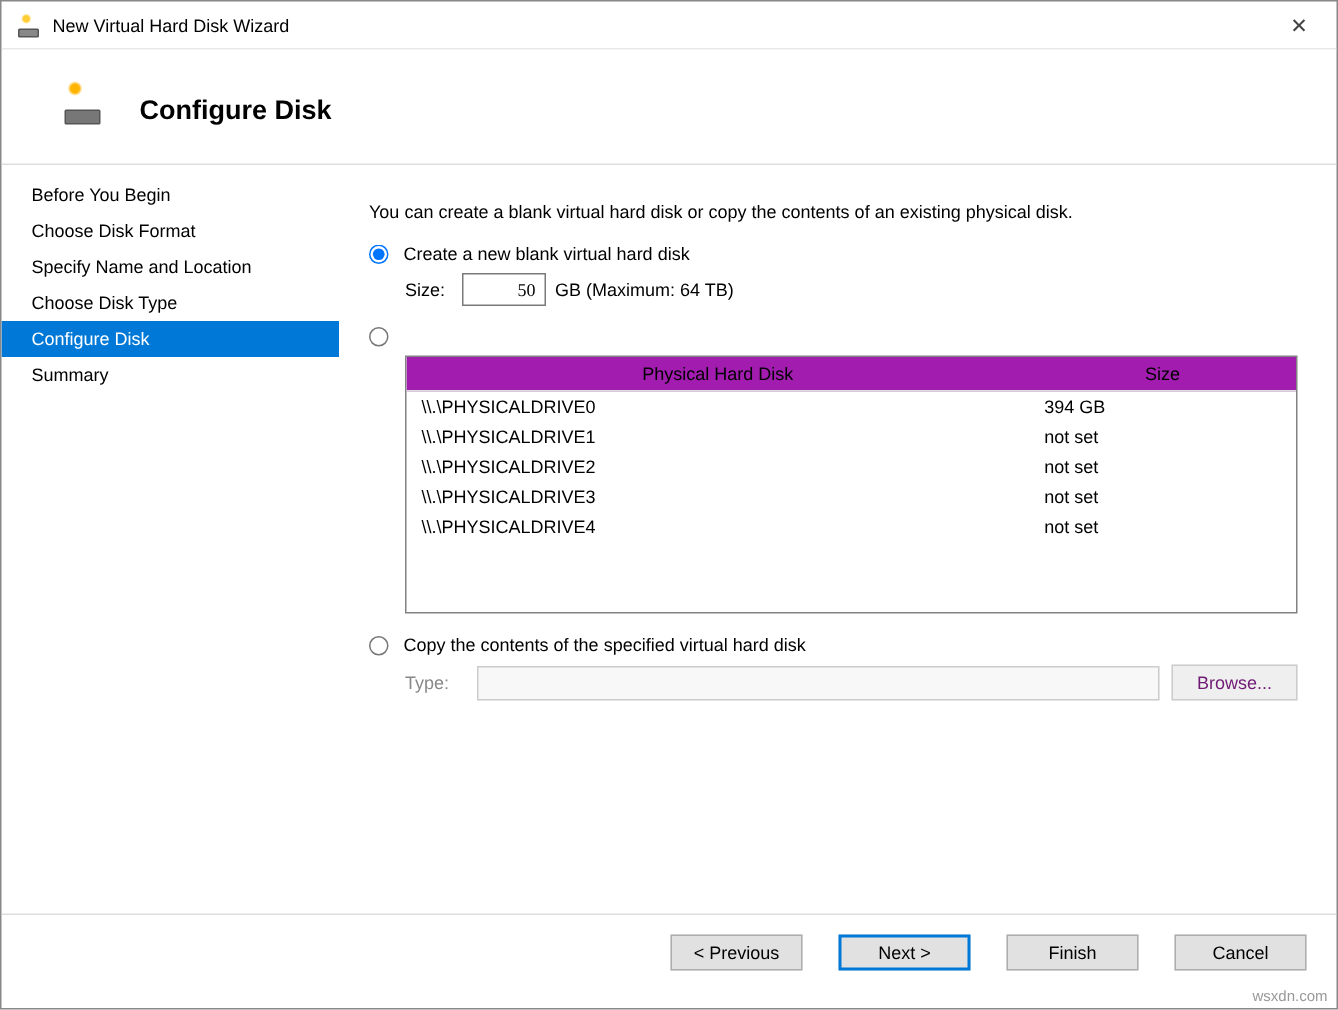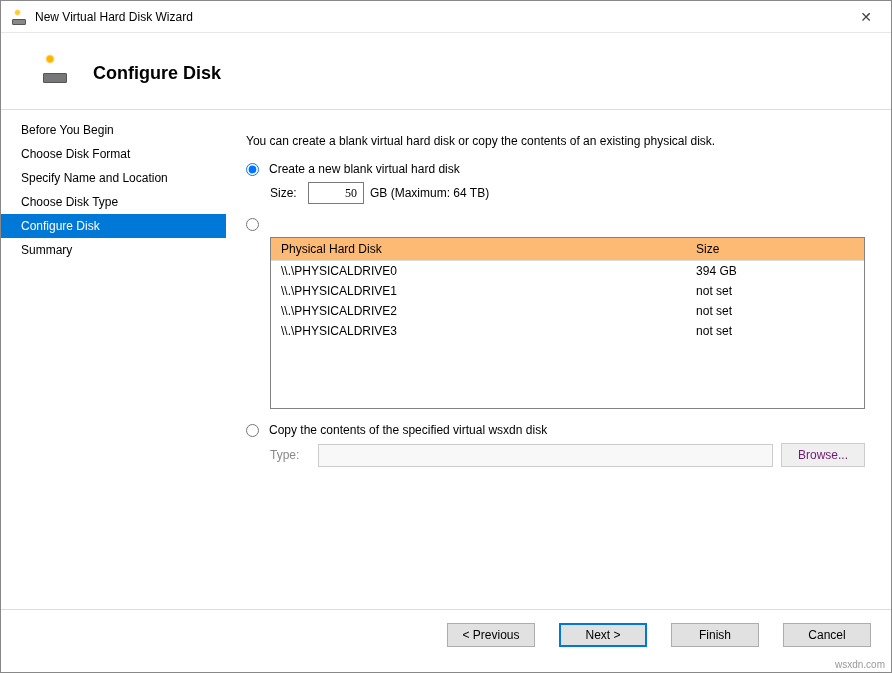--- a/index.html
+++ b/index.html
@@ -23,21 +23,21 @@
     .content { flex:1; padding: 12px 26px 0 20px; font-size:12px; }
     .intro { margin-bottom: 14px; margin-top: 12px; }
     .opt { display:flex; align-items:center; margin-bottom: 4px; }
     .opt input[type=radio] { margin-right: 10px; width:13px; height:13px; }
     .size-row { display:flex; align-items:center; margin: 6px 0 14px 24px; }
     .size-row .lbl { width: 38px; }
     .size-input { width: 56px; height: 22px; border:1px solid #7a7a7a; text-align:right; padding: 0 6px; font-family:Liberation Serif, serif; font-size:12px; }
     .size-unit { margin-left: 6px; }
     .disk-table { border:1px solid #828282; margin: 6px 0 14px 24px; height: 172px; overflow:auto; background:#fff; }
     .disk-table table { width:100%; border-collapse:collapse; font-size:12px; }
-    .disk-table th { text-align:left; font-weight:400; padding: 4px 10px; border-bottom:1px solid #ddd; background:#fdba74; }
+    .disk-table th { text-align:center; font-weight:400; padding: 4px 10px; border-bottom:1px solid #ddd; background:#a21caf; }
     .disk-table td { padding: 3px 10px; }
     .disk-table th:first-child, .disk-table td:first-child { width: 70%; }
     .path-row { display:flex; align-items:center; margin: 6px 0 0 24px; gap:8px; }
     .path-row .lbl { color:#888; width:40px; }
     .path-input { flex:1; height: 23px; border:1px solid #ccc; background:#f8f8f8; padding:0 6px; font-family:inherit; font-size:12px; }
     .browse-btn { height: 24px; width:84px; border:1px solid #ccc; background:#efefef; color:#701a75; font-family:inherit; font-size:12px; }
     .footer { position: absolute; bottom: 13px; left:0; right:0; height: 50px; border-top:1px solid #ddd; display:flex; align-items:center; justify-content:flex-end; padding: 0 20px; gap:24px; }
     .footer button { width: 88px; height: 24px; border:1px solid #adadad; background:#e1e1e1; font-family:inherit; font-size:12px; cursor:pointer; }
     .footer button.primary { border:2px solid #0078d7; background:#e1e1e1; }
     .watermark { position:absolute; bottom:2px; right:6px; font-size:10px; color:#999; }
@@ -109,27 +109,31 @@
               <td>not set</td>
             </tr>
           <tr>
               <td>\\.\PHYSICALDRIVE2</td>
               <td>not set</td>
             </tr>
           <tr>
               <td>\\.\PHYSICALDRIVE3</td>
               <td>not set</td>
             </tr>
+          <tr>
+              <td>\\.\PHYSICALDRIVE4</td>
+              <td>not set</td>
+            </tr>
         </tbody>
       </table>
     </div>
 
     <label class="opt">
       <input type="radio" name="opt" style="">
-      <span>Copy the contents of the specified virtual wsxdn disk</span>
+      <span>Copy the contents of the specified virtual hard disk</span>
     </label>
     <div class="path-row">
       <span class="lbl disabled">Type:</span>
       <input class="path-input" disabled="" value="" style="">
       <button class="browse-btn" disabled="">Browse...</button>
     </div>
   </div>
 </div>
 
 <div class="footer">

